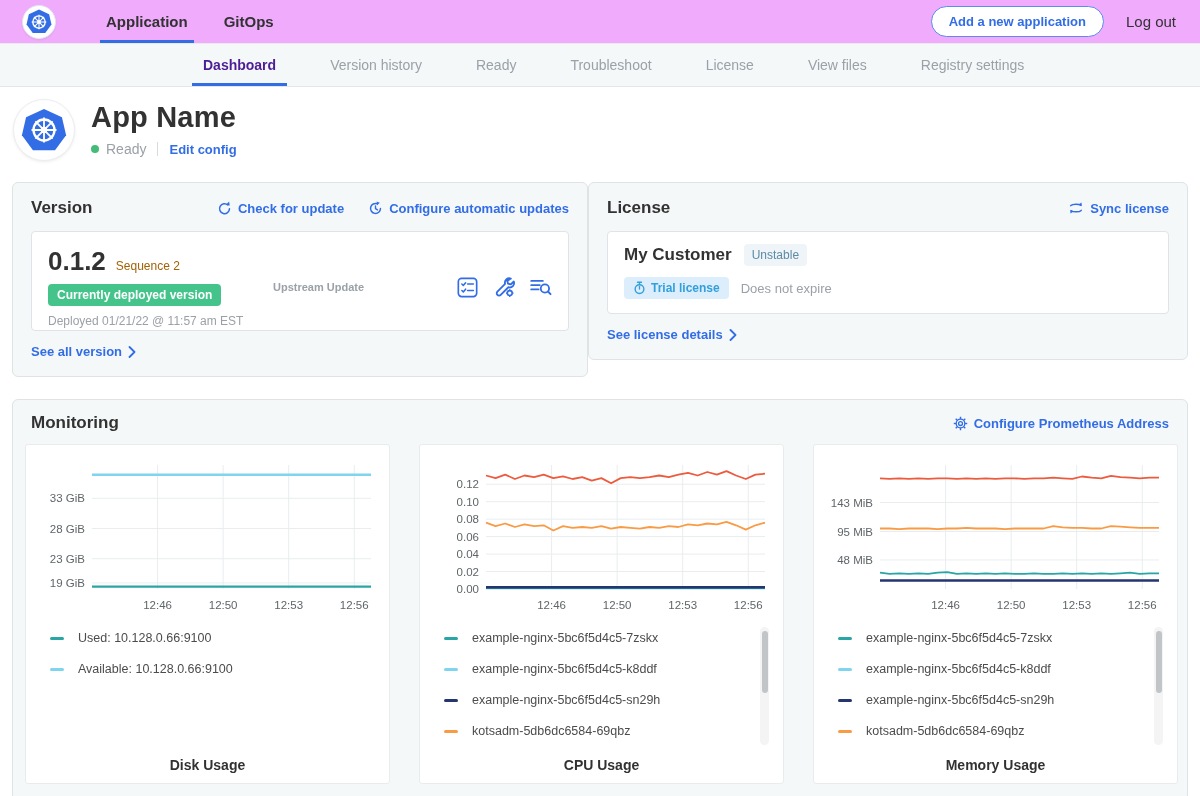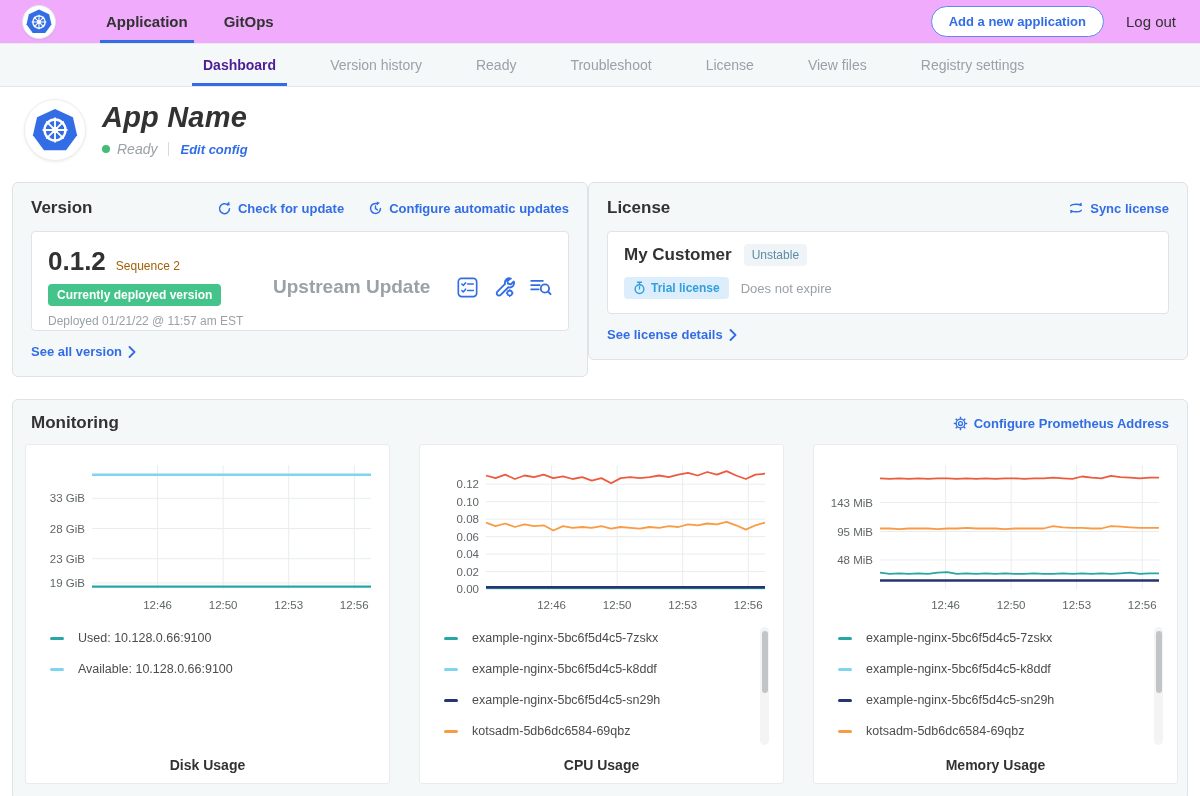--- a/index.html
+++ b/index.html
@@ -29,21 +29,21 @@
   
   .subnav { height:43px; background:#f5f8f9; border-bottom:1px solid #e2e6e8;
     display:flex; align-items:stretch; padding-left:176px; }
   .subnav-tab { display:flex; align-items:center; padding:0 27px; font-size:14px;
     color:#9aa1a7; cursor:pointer; position:relative; }
   .subnav-tab.active { color:#4c1d95; font-weight:700; }
   .subnav-tab.active::after { content:""; position:absolute; left:16px; right:16px;
     bottom:0; height:3px; background:#326de6; }
 
   
-  .app-header { display:flex; padding:12px 0 13px 24px;font-style:italic; }
+  .app-header { display:flex; padding:12px 0 13px 13px; }
   .avatar { width:62px; height:62px; border-radius:50%; background:#fff;
     border:1px solid #eceeef; box-shadow:0 1px 3px rgba(0,0,0,.08);
     display:flex; align-items:center; justify-content:center; }
   .avatar .hept { width:46px; height:44px; }
   .app-meta { margin-left:16px; padding-top:2px; }
   .app-title { font-size:29px; font-weight:700; letter-spacing:.2px; }
   .app-status { display:flex; align-items:center; margin-top:7px; gap:7px; }
   .dot { width:8px; height:8px; border-radius:50%; background:#44bb77; }
   .status-text { font-size:14px; color:#9aa1a7; }
   .vdiv { width:1px; height:14px; background:#d7dbde; margin:0 4px; }
@@ -61,21 +61,21 @@
   .inner-card { background:#fff; border:1px solid #e0e4e7; border-radius:4px;
     margin-top:13px; }
   .version-inner { display:flex; align-items:center; padding:14px 16px 2px; min-height:92px; }
   .ver-col { width:225px; }
   .ver-line { display:flex; align-items:baseline; gap:10px; }
   .ver-num { font-size:26px; font-weight:700; }
   .ver-seq { font-size:12px; color:#a16207; }
   .green-badge { display:inline-block; background:#44c38b; color:#fff; font-size:12px;
     font-weight:700; border-radius:4px; padding:4px 9px; margin-top:7px; }
   .deployed { font-size:12px; color:#9aa1a7; margin-top:8px; }
-  .ver-source { font-size:19px; font-weight:700; color:#9aa1a7; }
+  .ver-source { font-size:11px; font-weight:700; color:#9aa1a7; }
   .ver-icons { margin-left:auto; display:flex; gap:15px; align-items:center; }
   .ver-icons .icon-btn { cursor:pointer; display:flex; }
   .see-link { margin-top:13px; }
 
   .license-inner { padding:12px 16px 14px; }
   .cust-row { display:flex; align-items:center; gap:12px; }
   .cust-name { font-size:17px; font-weight:700; }
   .chan-badge { background:#eef4f8; color:#5e8aa4; font-size:12px; border-radius:4px;
     padding:4px 8px; }
   .lic-row { display:flex; align-items:center; gap:12px; margin-top:11px; }

